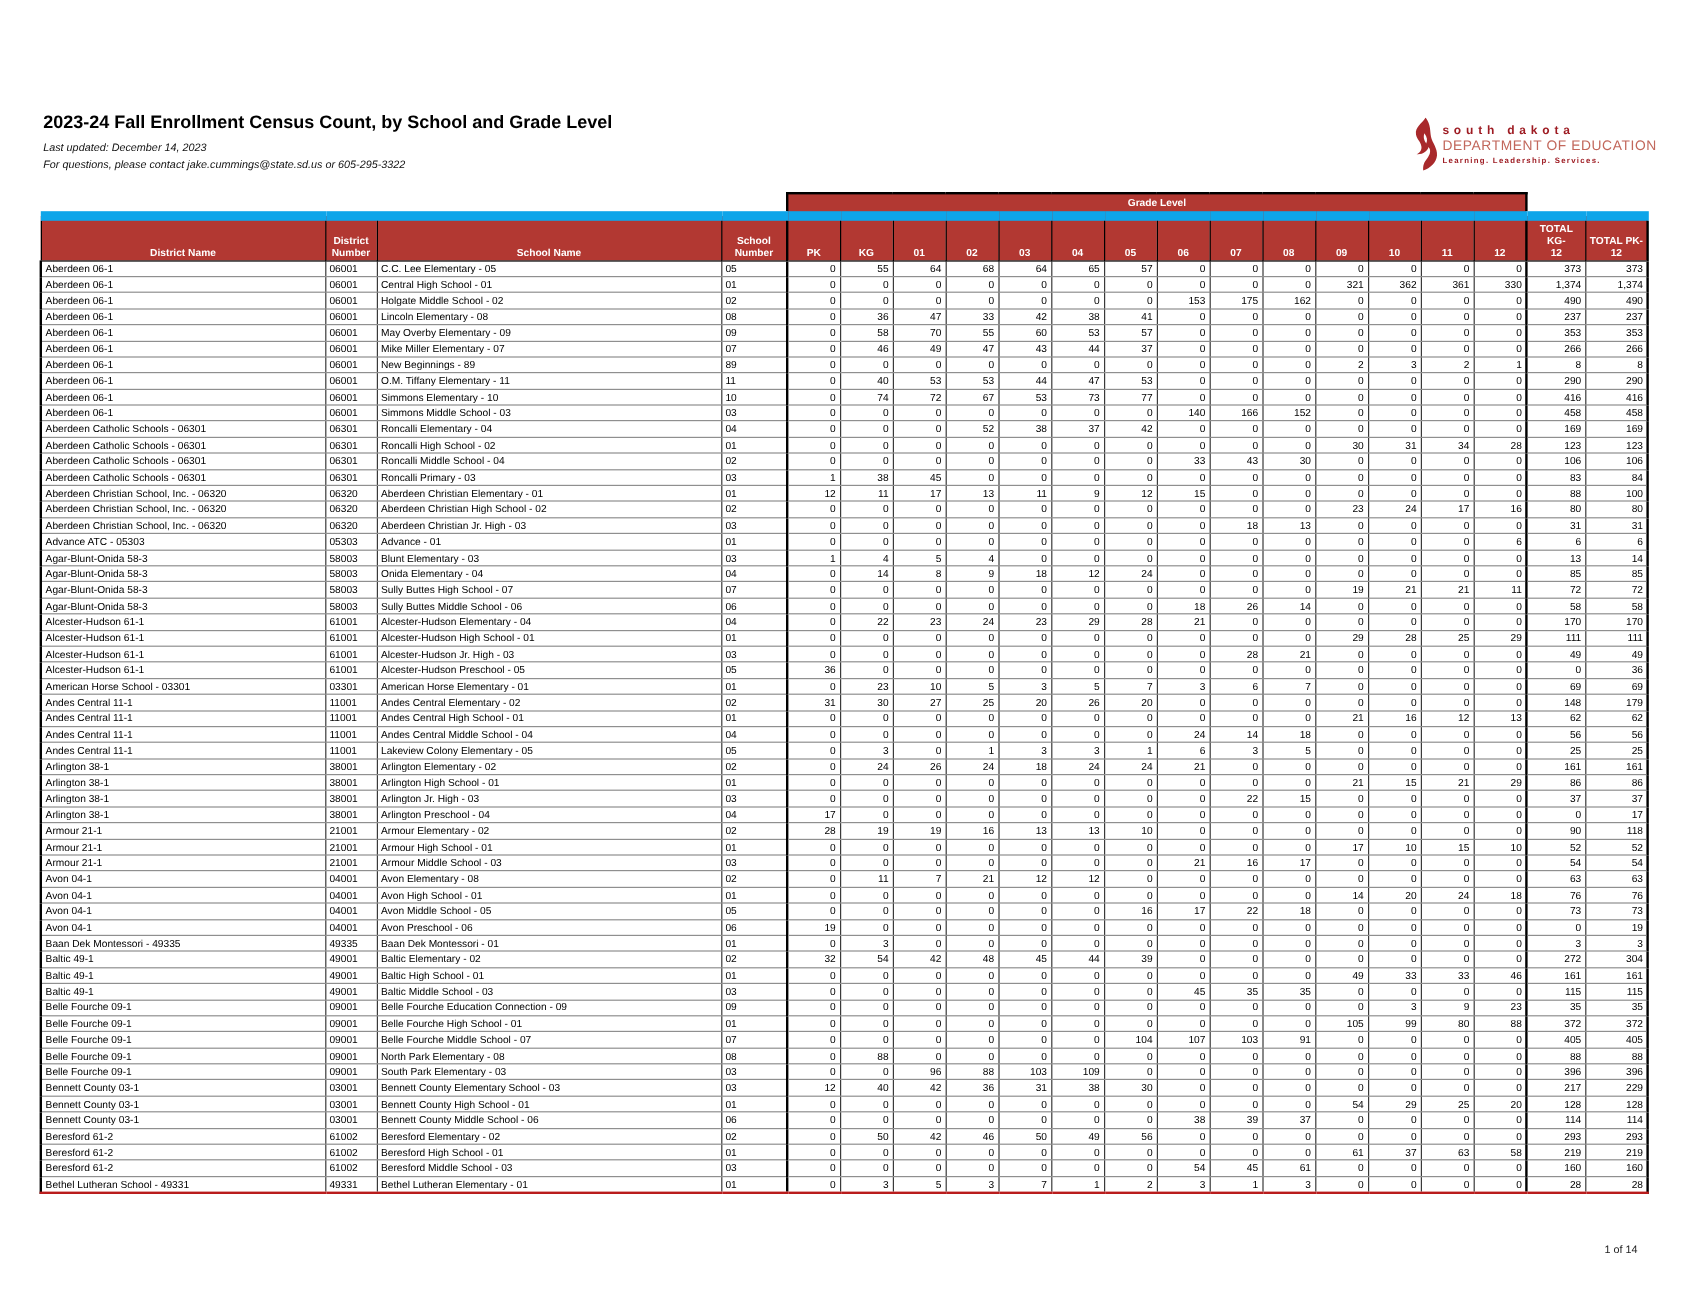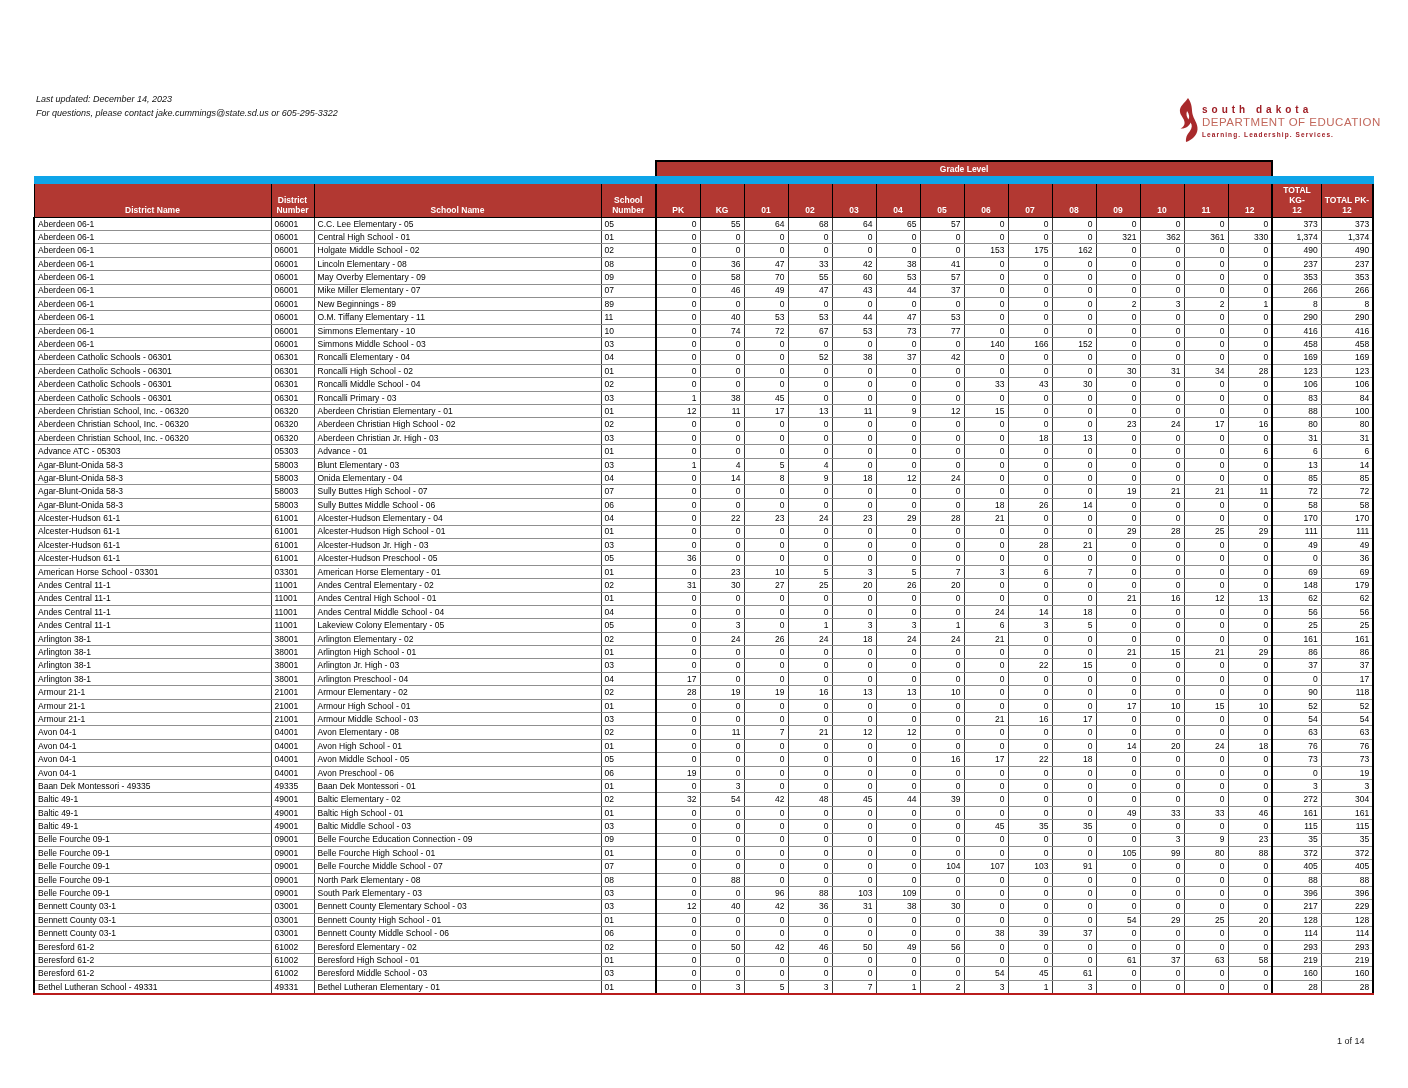--- a/index.html
+++ b/index.html
@@ -31,20 +31,21 @@
   tbody td.col-pk, tbody td.col-tkg{border-left:2px solid #000;}
   tbody tr:last-child td{border-bottom:2px solid #b91c1c;}
   .pagenum{position:absolute;left:1337px;top:1036px;font-size:9px;color:#222;}
 </style>
 </head>
 <body>
 
 <div class="page">
 
   <div class="titleblock">
+    <h1>2023-24 Fall Enrollment Census Count, by School and Grade Level</h1>
     <div class="sub">Last updated: December 14, 2023</div>
     <div class="sub">For questions, please contact jake.cummings@state.sd.us or 605-295-3322</div>
   </div>
 
   <div class="logo">
     <svg width="24" height="46" viewBox="0 0 24 46" aria-hidden="true">
       <path fill="#A8292B" d="M12,0 C9,5 3,8 4,14 C4.7,18 8,20 8.5,24 C9,27 7,29.5 4.5,30.5 C9.5,31 13.5,28 14.5,24.5 C16.5,27 16,30 14,33 C12.2,35.7 9.5,38 10,44 C16,42 21,37.5 21.5,31.5 C22,25.5 17.5,21 16.5,16 C15.6,11.5 16.5,6 12,0 Z"></path>
       <path fill="#ffffff" d="M11,13 C9.8,16.5 10.8,19 12.5,21.5 C13.8,19 13.2,16 11,13 Z"></path>
     </svg>
     <div class="logo-text">

